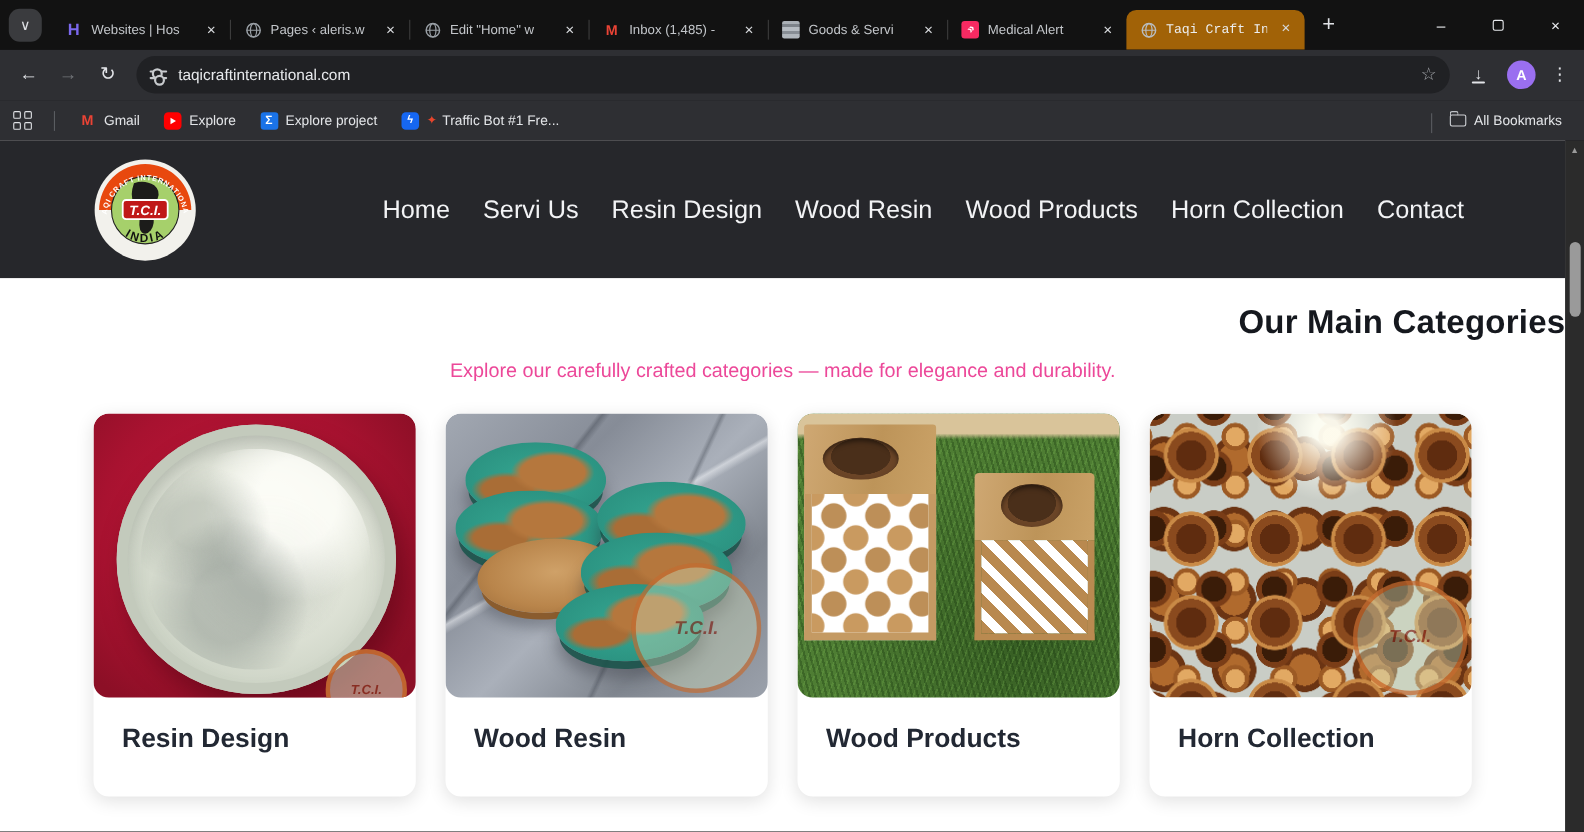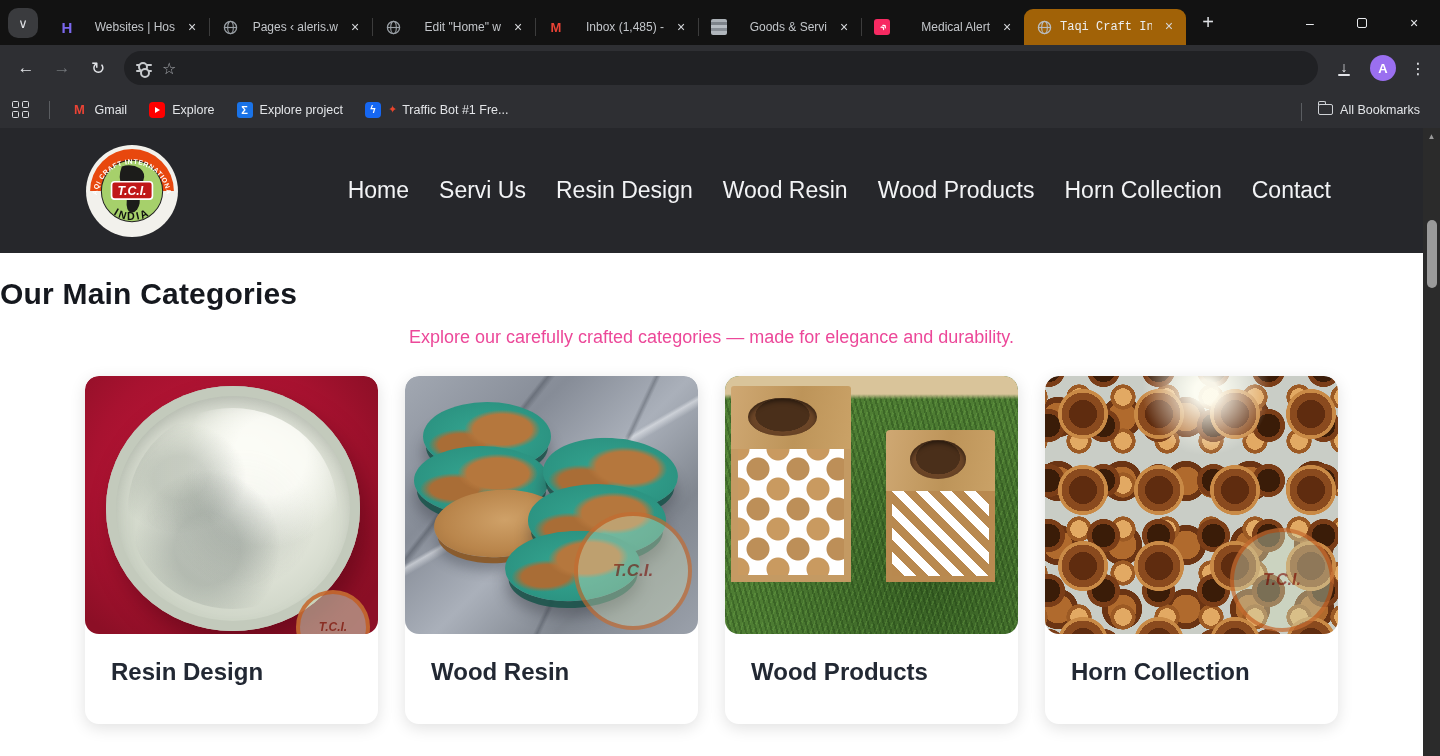--- a/index.html
+++ b/index.html
@@ -7,21 +7,21 @@
   body { font-family:"Liberation Sans","DejaVu Sans",sans-serif; }
   .browser { width:1440px; height:756px; display:flex; flex-direction:column; }
 
   
   .tabstrip { height:45px; background:#121212; display:flex; align-items:flex-end; position:relative; }
   .tabsearch { width:30px; height:30px; border-radius:10px; background:#3a3b3e; color:#dfe1e5;
     display:flex; align-items:center; justify-content:center; font-size:13px; margin:0 9px 7px 8px; }
   .tab { width:162px; height:36px; display:flex; align-items:center; gap:8px; padding:0 8px 0 12px;
     color:#c3c6ca; font-size:12px; position:relative; border-radius:9px 9px 0 0; }
   .tab.active { background:#a16207; color:#eceef0;font-family:Liberation Mono, monospace; }
-  .tab .lbl { flex:1; white-space:nowrap; overflow:hidden;text-align:right; }
+  .tab .lbl { flex:1; white-space:nowrap; overflow:hidden; }
   .tab .x { color:#d6d8db; font-size:14px; width:18px; height:18px; display:flex; align-items:center; justify-content:center; border-radius:50%; }
   .tabsep { width:1px; height:18px; background:#3c3c3c; margin-bottom:9px; }
   .fv { width:16px; height:16px; flex:0 0 auto; display:flex; align-items:center; justify-content:center;
     font-weight:bold; font-size:11px; border-radius:3px; }
   .fv-hostinger { color:#7b68ee; font-size:15px; }
   .fv-globe { border-radius:50%; }
   .fv-globe svg { width:15px; height:15px; }
   .fv-gmail { color:#ea4335; font-size:13px; }
   .fv-emblem { background:linear-gradient(#aab0b6 0 20%, #7d838a 20% 35%, #b6bcc2 35% 55%, #878d94 55% 75%, #b0b6bc 75%); border-radius:2px; }
   .fv-medical { background:#f72a62; }
@@ -77,21 +77,21 @@
 
   
   .siteheader { height:125px; background:#26272b; display:flex; align-items:center; justify-content:space-between;
     padding:0 92px 0 85px; flex:0 0 auto; }
   .logo { width:94px; height:94px; }
   .sitenav { display:flex; gap:30px; }
   .sitenav a { color:#f2f3f5; font-size:23px; text-decoration:none; white-space:nowrap; }
 
   
   .mainarea { flex:1; background:#fff; }
-  .hero-title { text-align:left; font-size:30px; font-weight:bold; color:#15181e; margin-top:24px; letter-spacing:.2px; }
+  .hero-title { text-align:right; font-size:30px; font-weight:bold; color:#15181e; margin-top:24px; letter-spacing:.2px; }
   .hero-sub { text-align:center; font-size:18px; color:#ec4899; margin-top:16px; }
   .cards { display:grid; grid-template-columns:repeat(4, 1fr); gap:27px; padding:28px 85px 0 85px; }
   .card { background:#fff; border-radius:14px; box-shadow:0 4px 16px rgba(0,0,0,.12); overflow:hidden; height:348px; }
   .cardimg { height:258px; position:relative; overflow:hidden; border-radius:14px; }
   .cardtitle { font-size:24px; font-weight:bold; color:#222833; padding:24px 0 0 26px; }
 
   
   .wm { position:absolute; border-radius:50%; border:4px solid rgba(196,92,30,.8); background:rgba(205,220,185,.55);
     display:flex; align-items:center; justify-content:center; font-weight:bold; font-style:italic; color:rgba(130,30,20,.85); }
 
@@ -268,20 +268,21 @@
 
   <div class="toolbar">
     <div class="navbtn">←</div>
     <div class="navbtn dim">→</div>
     <div class="navbtn">↻</div>
     <div class="omnibox">
       <span class="tuneicon">
           <span></span>
           <span></span>
         </span>
+      <span class="urltext">taqicraftinternational.com</span>
       <span class="staricon">☆</span>
     </div>
     <div class="dlicon">
       <span class="arr">↓</span>
       <span class="tray"></span>
     </div>
     <div class="avatar">A</div>
     <div class="kebab">⋮</div>
   </div>
 

